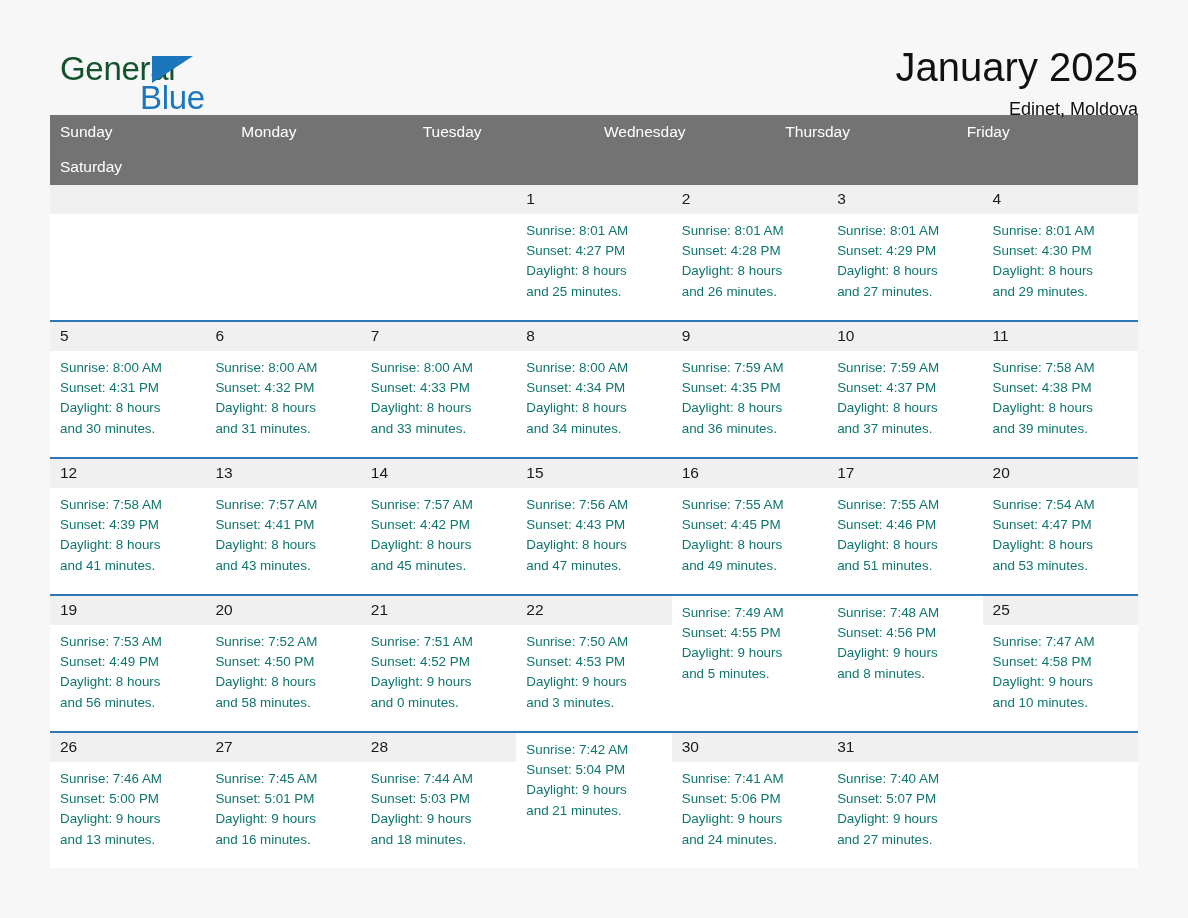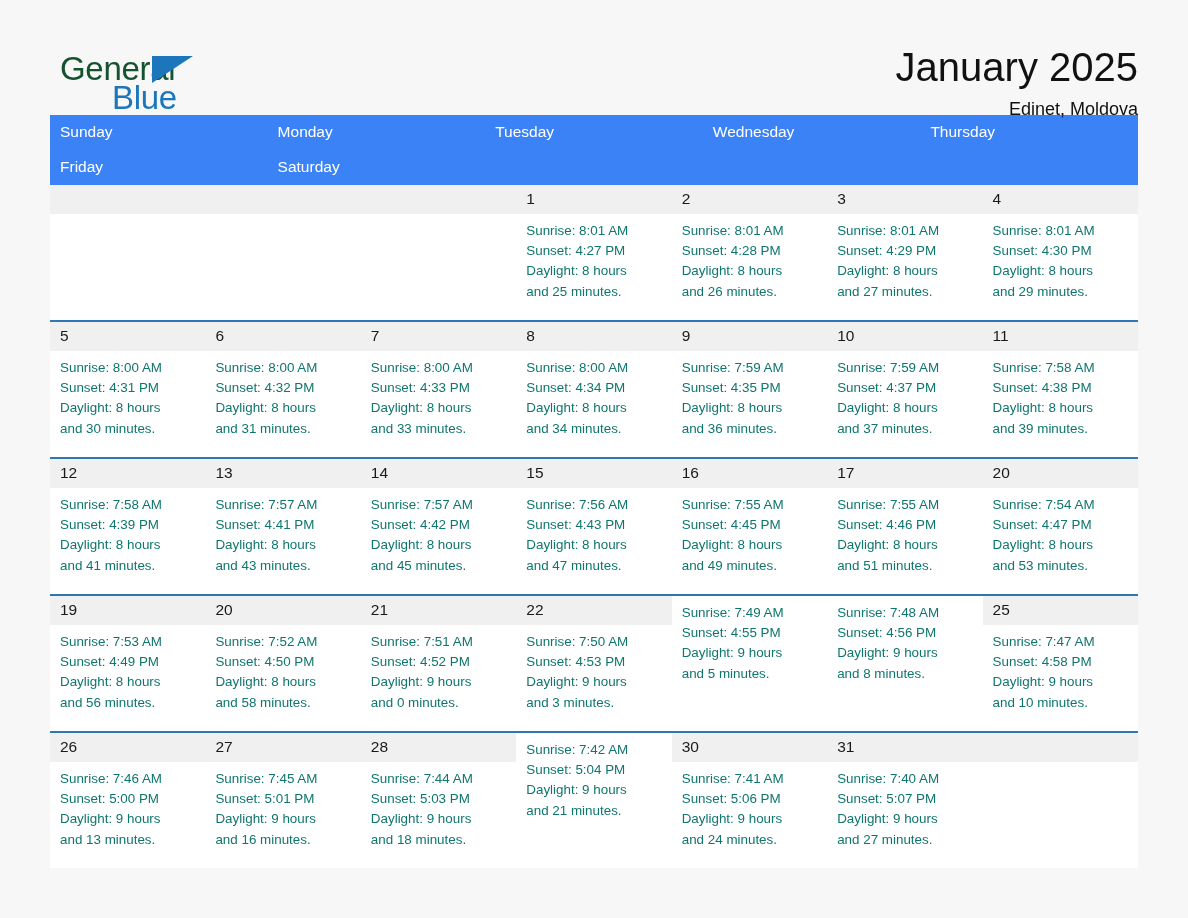--- a/index.html
+++ b/index.html
@@ -36,21 +36,21 @@
   }
   .logo-tri {
     position: absolute;
     top: 12px; left: 102px;
     width: 0; height: 0;
     border-left: 41px solid #1b76bc;
     border-bottom: 27px solid transparent;
   }
   .logo-blue {
     position: absolute;
-    top: 37px; left: 62px;
+    top: 37px; left: 90px;
     font-size: 33px;
     color: #1b76bc;
     line-height: 1;
     letter-spacing: -0.3px;
   }
   .titles { text-align: right; padding-top: 2px; }
   .title-month {
     font-size: 40px;
     color: #111;
     line-height: 1.05;
@@ -61,22 +61,22 @@
     font-size: 18px;
     color: #111;
     margin: 11px 0 0 0;
     font-weight: normal;
   }
 
   
   .calendar { width: 1088px; }
   .weekdays {
     display: grid;
-    grid-template-columns: repeat(5, 1fr);
-    background: #3b82f6;
+    grid-template-columns: repeat(6, 1fr);
+    background: #737373;
   }
   .weekday {
     color: #ffffff;
     font-size: 15.5px;
     padding: 8px 0 9px 10px;
   }
   .week {
     display: grid;
     grid-template-columns: repeat(7, 1fr);
     border-top: 2px solid #2f76b4;

